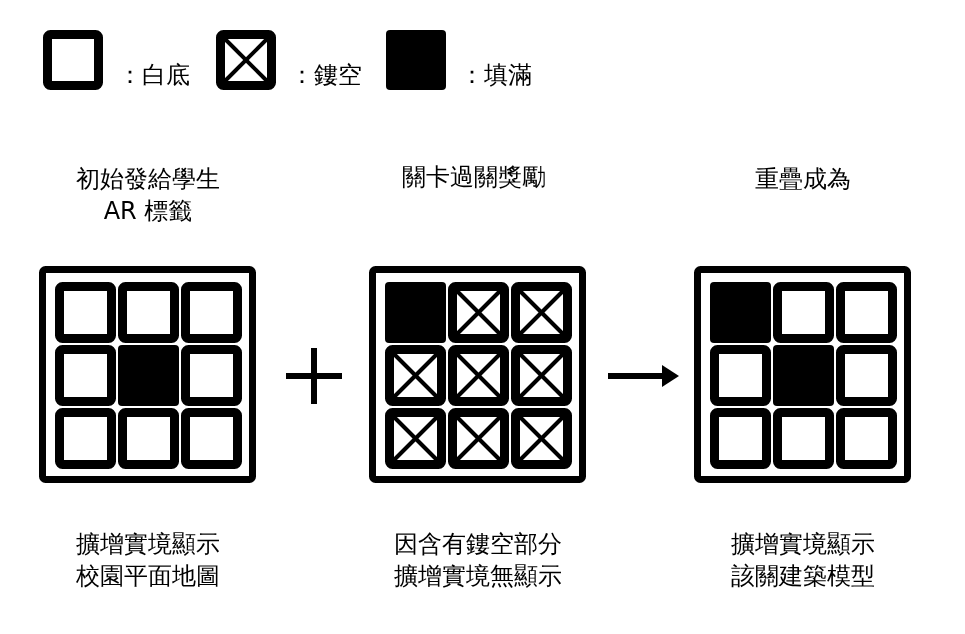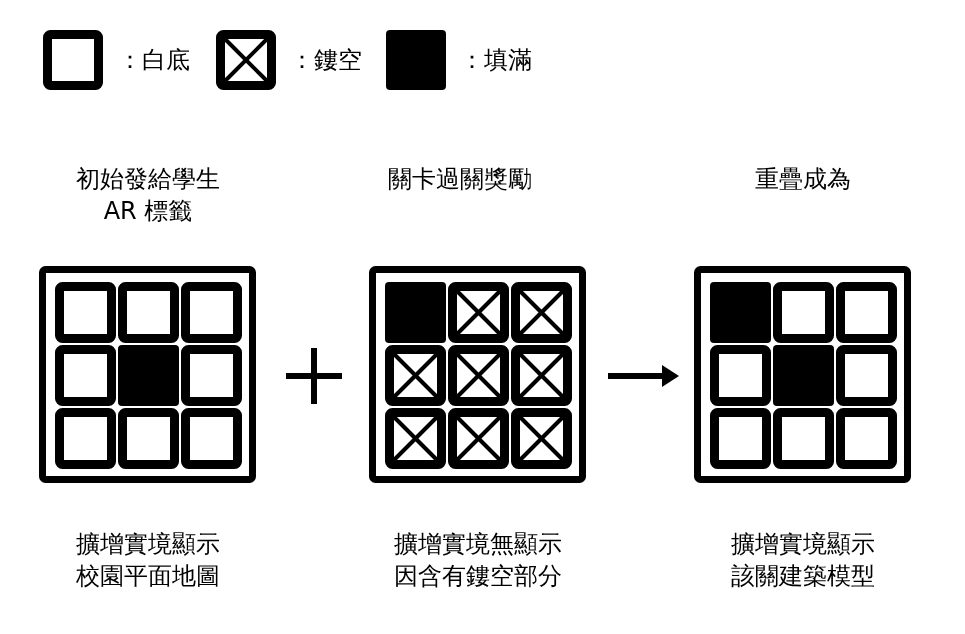--- a/index.html
+++ b/index.html
@@ -1,47 +1,47 @@
 <!DOCTYPE html>
 <html><head>
 <meta charset="utf-8">
 <style>
   html, body { margin: 0; padding: 0; background: #ffffff; }
   body { width: 965px; height: 634px; position: relative; overflow: hidden;
          font-family: "DejaVu Sans", "Liberation Sans", sans-serif; color: #000; }
-  .legend-label { position: absolute; font-size: 24px; line-height: 30px; top: 45px; white-space: nowrap; font-family: Liberation Serif, serif; }
+  .legend-label { position: absolute; font-size: 24px; line-height: 30px; top: 60px; white-space: nowrap; font-family: Liberation Serif, serif; }
   .caption { position: absolute; width: 300px; text-align: center; font-size: 24px; line-height: 32px; }
   .caption div { white-space: nowrap; }
   svg { position: absolute; left: 0; top: 0; }
 </style>
 </head>
 <body>
 
 <div class="legend-label" style="left:118px;">：白底</div>
 <div class="legend-label" style="left:290px;text-align:right;">：鏤空</div>
 <div class="legend-label" style="left:460px;text-align:right;">：填滿</div>
 
 <div class="caption" style="left:-2px; top:163px;">
   <div>初始發給學生</div>
   <div>AR 標籤</div>
 </div>
-<div class="caption" style="left:310px; top:163px;">
+<div class="caption" style="left:324px; top:163px;font-family:Liberation Mono, monospace;">
   <div>關卡過關獎勵</div>
 </div>
 <div class="caption" style="left:653px; top:163px;">
   <div>重疊成為</div>
 </div>
 
 <div class="caption" style="left:-2px; top:528px;">
   <div>擴增實境顯示</div>
   <div>校園平面地圖</div>
 </div>
 <div class="caption" style="left:328px; top:528px;">
+  <div>因含有鏤空部分</div>
   <div>擴增實境無顯示</div>
-  <div>因含有鏤空部分</div>
 </div>
 <div class="caption" style="left:653px; top:528px;">
   <div>擴增實境顯示</div>
   <div>該關建築模型</div>
 </div>
 
 <svg id="gfx" width="965" height="634" viewBox="0 0 965 634">
   <g id="legend-icons">
       <g>
         <rect x="47.5" y="34.5" width="51" height="51" rx="3" ry="3" fill="#fff" stroke="#000" stroke-width="9"></rect>

